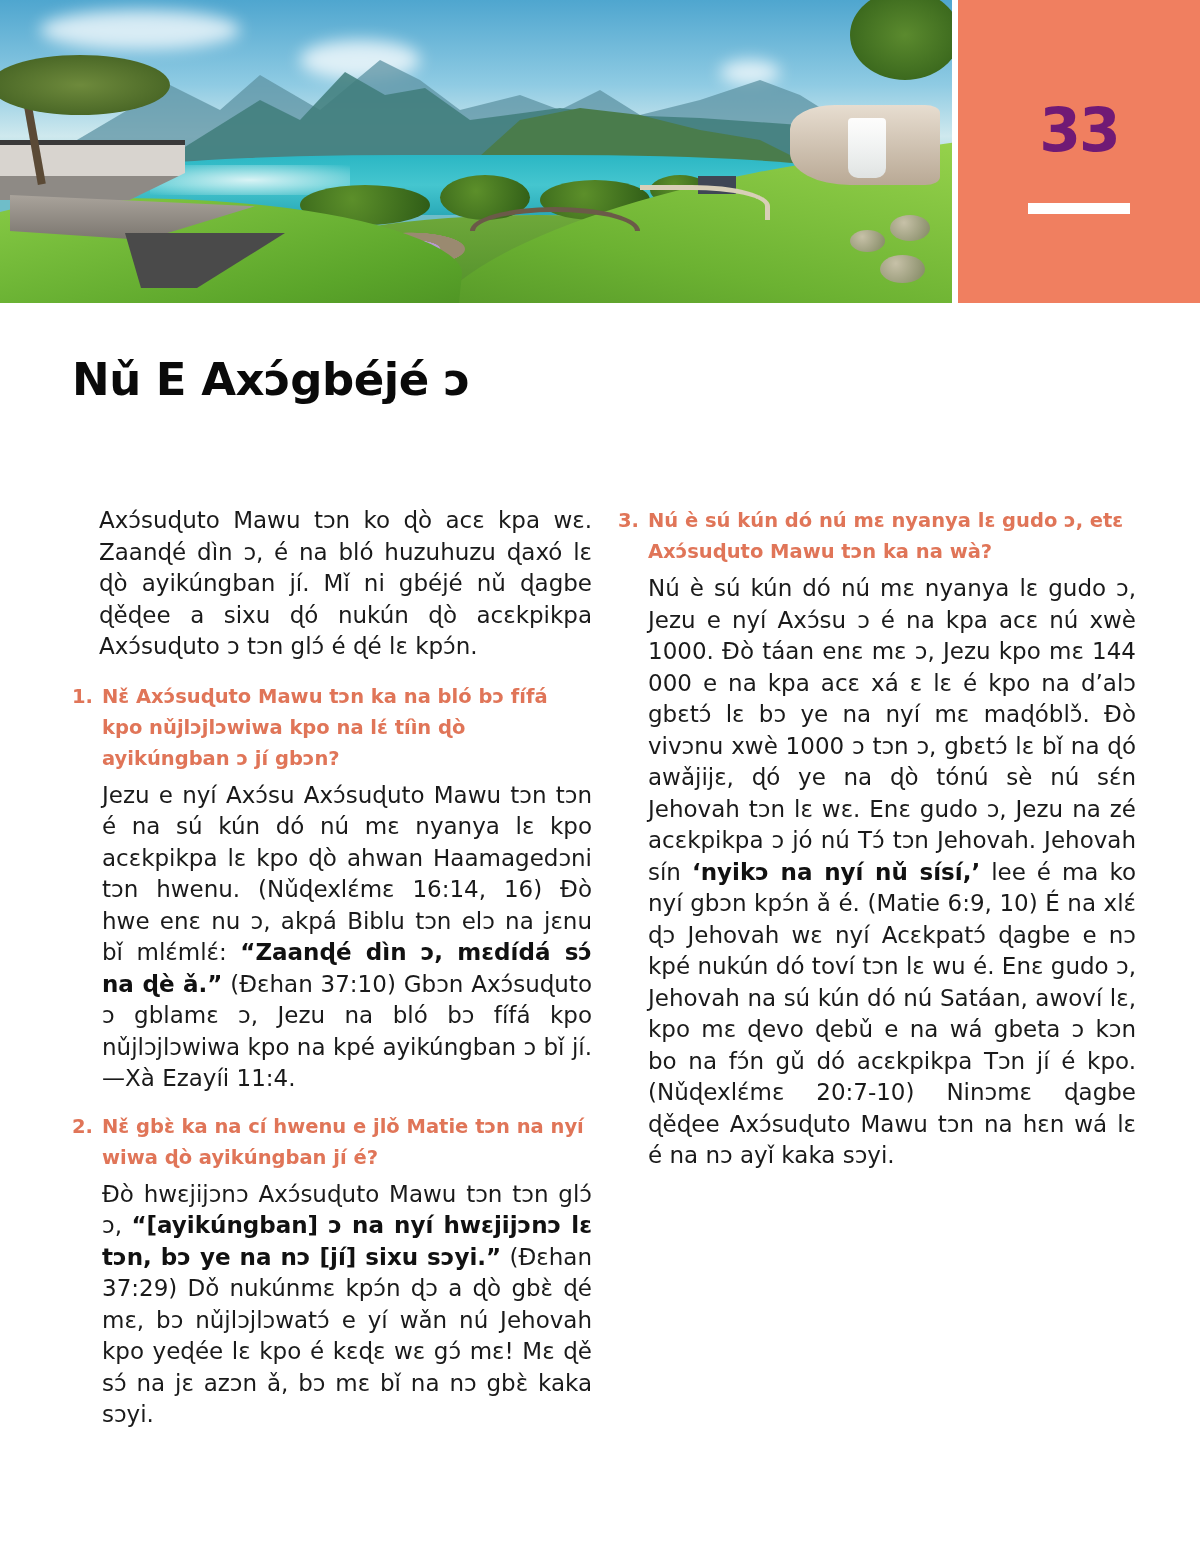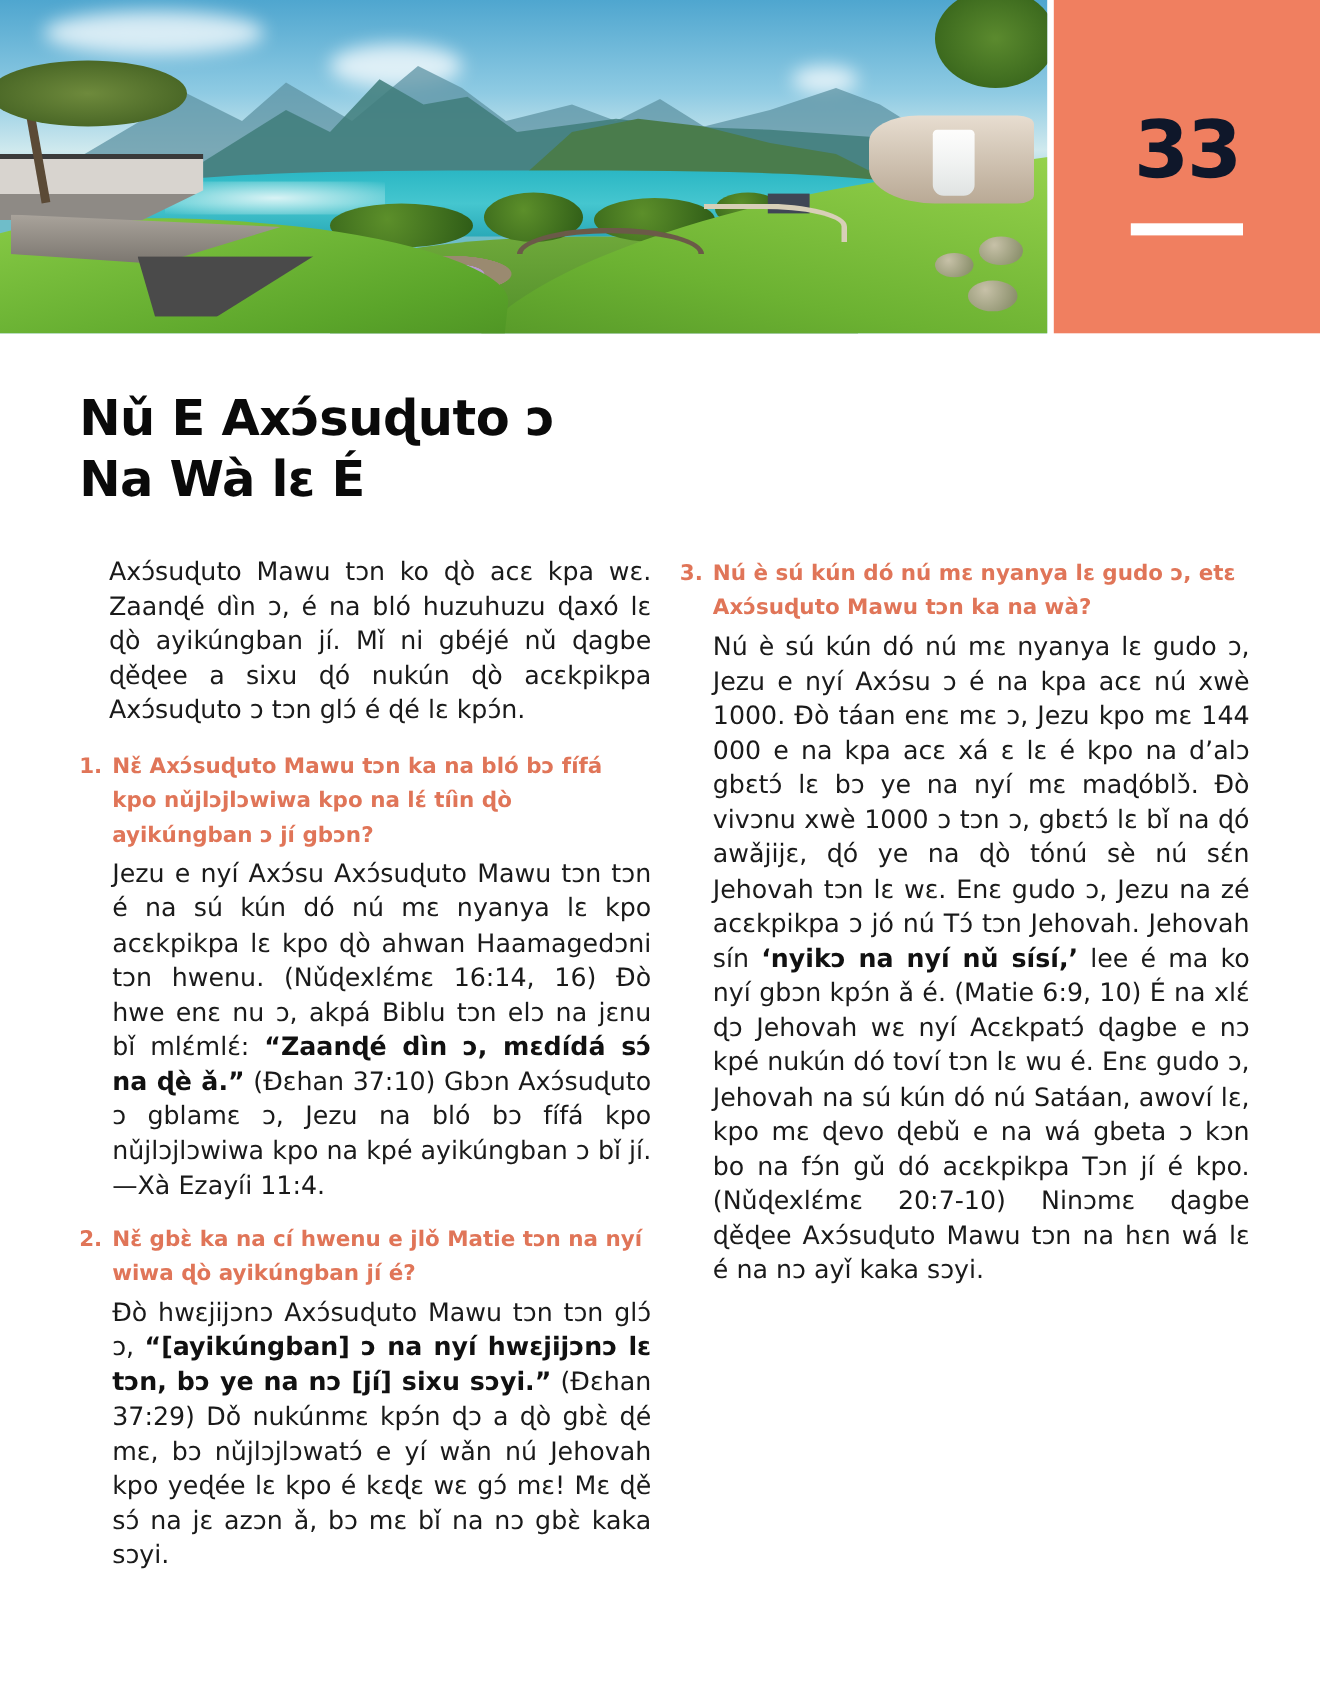--- a/index.html
+++ b/index.html
@@ -47,21 +47,21 @@
   .hero .rocks { position: absolute; border-radius: 50%; background: radial-gradient(circle at 35% 30%, #c7c1a8, #7f8660); }
   .hero .garden { position: absolute; left: 340px; top: 228px; width: 140px; height: 35px;
     background: radial-gradient(ellipse at 50% 60%, #b79ad0 0 30%, #9a8a70 31% 55%, rgba(0,0,0,0) 56%); }
 
   
   .badge {
     position: absolute; left: 958px; top: 0; width: 242px; height: 303px; background: #f07f60;
   }
   .badge .num {
     position: absolute; left: 0; right: 0; top: 100px; text-align: center;
-    font-family: "DejaVu Sans", sans-serif; font-weight: bold; color: #0f172a; font-size: 72px; letter-spacing: -2px; line-height: 1;
+    font-family: "DejaVu Sans", sans-serif; font-weight: bold; color: #701a75; font-size: 60px; letter-spacing: -2px; line-height: 1;
   }
   .badge .bar {
     position: absolute; left: 70px; width: 102px; top: 203px; height: 11px; background: #ffffff;
   }
 
   
   .title {
     position: absolute; left: 72px; top: 352px; width: 560px;
     font-family: "DejaVu Sans", sans-serif; font-weight: bold; font-size: 45px; line-height: 56px; color: #0a0a0a; letter-spacing: -0.5px;
   }
@@ -124,22 +124,21 @@
   <div class="tree-trunk"></div>
   <div class="tree-big"></div>
 </div>
 
 <div class="badge">
   <div class="num">33</div>
   <div class="bar"></div>
 </div>
 
 <h1 class="title">
-  <span>Nǔ E Axɔ́suɖuto ɔ</span><br>
-  <span>Na Wà lɛ É</span>
+  <span>Nǔ E Axɔ́gbéjé ɔ</span><br>
 </h1>
 
 <div class="col col-left">
   <p class="intro">Axɔ́suɖuto Mawu tɔn ko ɖò acɛ kpa wɛ. Zaanɖé dìn ɔ, é na bló huzuhuzu ɖaxó lɛ ɖò ayikúngban jí. Mǐ ni gbéjé nǔ ɖagbe ɖěɖee a sixu ɖó nukún ɖò acɛkpikpa Axɔ́suɖuto ɔ tɔn glɔ́ é ɖé lɛ kpɔ́n.</p>
 
   <div class="question" style="margin-top:18px;">
     <span class="qnum">1.</span>
     <span class="qtext">Nɛ̌ Axɔ́suɖuto Mawu tɔn ka na bló bɔ fífá kpo nǔjlɔjlɔwiwa kpo na lɛ́ tíìn ɖò ayikúngban ɔ jí gbɔn?</span>
   </div>
   <p class="answer"><span>Jezu e nyí Axɔ́su Axɔ́suɖuto Mawu tɔn tɔn é na sú kún dó nú mɛ nyanya lɛ kpo acɛkpikpa lɛ kpo ɖò ahwan Haamagedɔni tɔn hwenu. (Nǔɖexlɛ́mɛ 16:14, 16) Ðò hwe enɛ nu ɔ, akpá Biblu tɔn elɔ na jɛnu bǐ mlɛ́mlɛ́: </span><b>“Zaanɖé dìn ɔ, mɛdídá sɔ́ na ɖè ǎ.”</b><span> (Ðɛhan 37:10) Gbɔn Axɔ́suɖuto ɔ gblamɛ ɔ, Jezu na bló bɔ fífá kpo nǔjlɔjlɔwiwa kpo na kpé ayikúngban ɔ bǐ jí.—Xà Ezayíi 11:4.</span></p>

